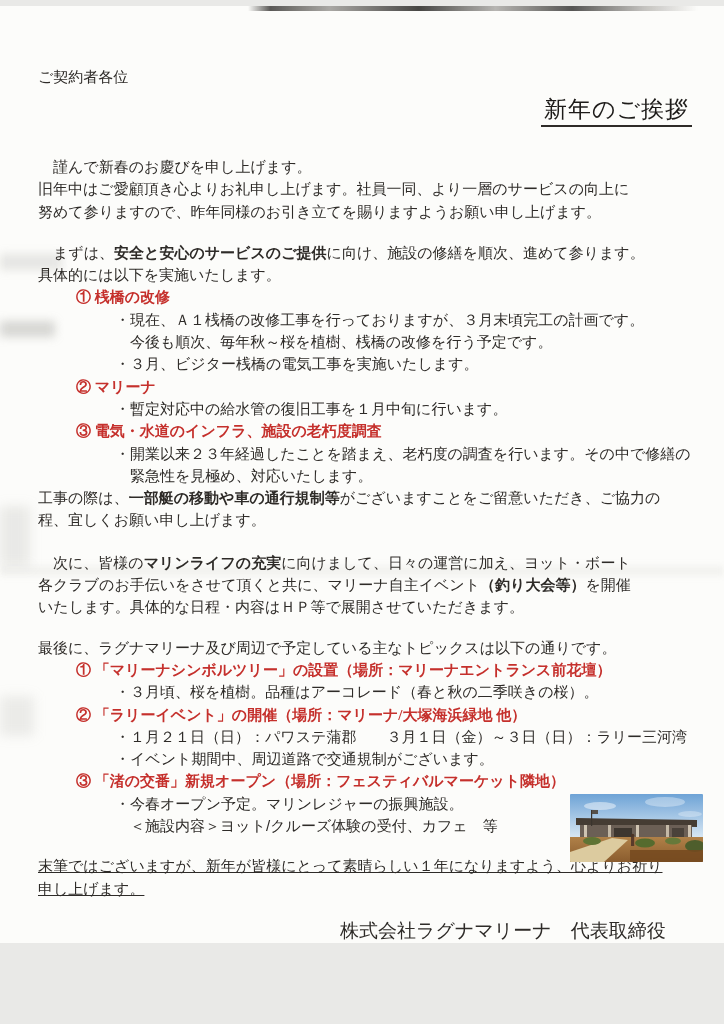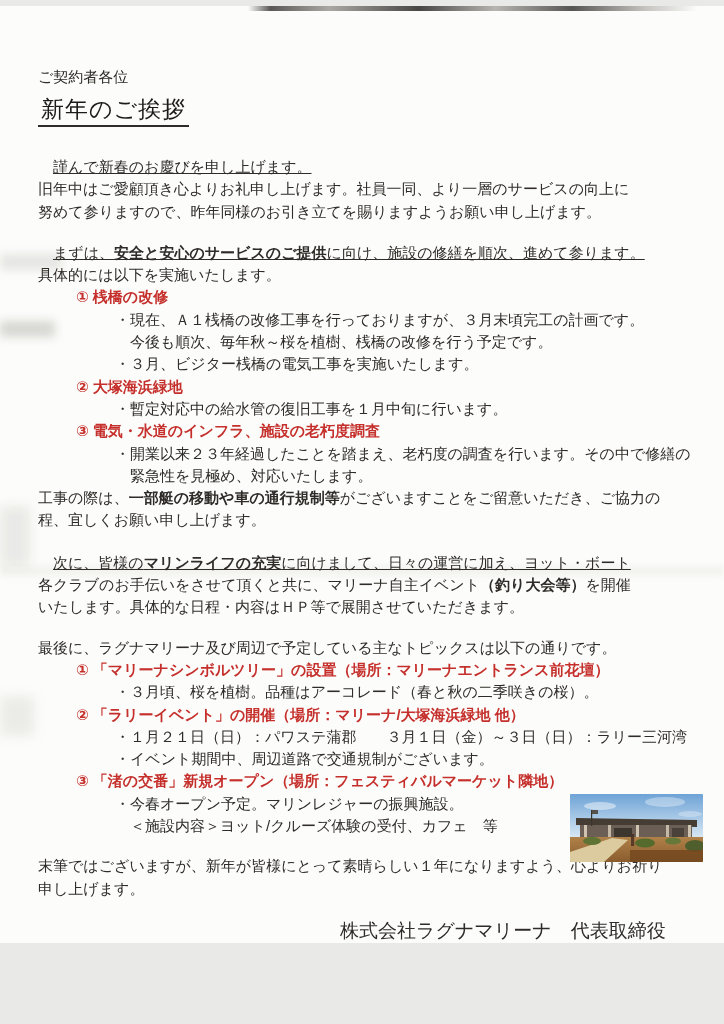--- a/index.html
+++ b/index.html
@@ -30,38 +30,38 @@
   .smudge{position:absolute;pointer-events:none;}
   .smudge.a{left:0;top:248px;width:62px;height:16px;background:rgba(150,148,144,.22);filter:blur(5px);}
   .smudge.b{left:0;top:315px;width:55px;height:16px;background:rgba(130,128,124,.30);filter:blur(5px);}
   .smudge.c{left:0;top:500px;width:30px;height:60px;background:rgba(150,148,144,.18);filter:blur(6px);}
   .smudge.d{left:0;top:560px;width:724px;height:10px;background:rgba(185,182,177,.14);filter:blur(3px);}
   .smudge.e{left:0;top:690px;width:34px;height:40px;background:rgba(150,148,144,.16);filter:blur(6px);}
 
   
   .content{position:relative;padding:0 32px 0 38px;}
   .line{font-size:15px;line-height:22.3px;white-space:pre-wrap;}
-  .ind{padding-left:15px;text-decoration:underline;}
+  .ind{padding-left:15px;}
   .num{padding-left:38px;}
   .bul{padding-left:77px;}
   .cont{padding-left:92px;}
   b{font-weight:bold;}
-  .red{color:#c5302c;font-weight:bold;}
+  .red{color:#c5302c;font-weight:bold;font-family:Liberation Serif, serif;}
 
   .recipient{margin:60px 0 0 0;font-size:15px;line-height:22px;}
-  .title-wrap{text-align:left;margin-top:6px;}
+  .title-wrap{text-align:right;margin-top:6px;}
   .title{
     display:inline-block;font-size:23px;line-height:30px;color:#1d1b19;
     border-bottom:2px solid #2e2b28;padding:0 3px 1px 3px;letter-spacing:1px;
   }
   .intro{margin-top:29px;}
   .maintenance{margin-top:19px;}
   .marinelife{margin-top:20px;}
   .topics{margin-top:18px;}
-  .closing{margin-top:18px;}
+  .closing{margin-top:18px;text-decoration:underline;}
   .signature{margin-top:20px;font-size:19px;line-height:22px;padding-left:302px;white-space:pre-wrap;}
 
   
   .photo{
     position:absolute;left:570px;top:788px;width:133px;height:68px;
     overflow:hidden;border-radius:1px;
   }
   .photo svg{display:block;width:100%;height:100%;}
 </style>
 </head>
@@ -91,21 +91,21 @@
       <div class="line">努めて参りますので、昨年同様のお引き立てを賜りますようお願い申し上げます。</div>
     </div>
 
     <div class="maintenance">
       <div class="line ind"><span>まずは、</span><b>安全と安心のサービスのご提供</b><span>に向け、施設の修繕を順次、進めて参ります。</span></div>
       <div class="line">具体的には以下を実施いたします。</div>
       <div class="line num red">① 桟橋の改修</div>
       <div class="line bul">・現在、Ａ１桟橋の改修工事を行っておりますが、３月末頃完工の計画です。</div>
       <div class="line cont">今後も順次、毎年秋～桜を植樹、桟橋の改修を行う予定です。</div>
       <div class="line bul">・３月、ビジター桟橋の電気工事を実施いたします。</div>
-      <div class="line num red">② 大塚海浜緑地</div>
+      <div class="line num red">② マリーナ</div>
       <div class="line bul">・暫定対応中の給水管の復旧工事を１月中旬に行います。</div>
       <div class="line num red">③ 電気・水道のインフラ、施設の老朽度調査</div>
       <div class="line bul">・開業以来２３年経過したことを踏まえ、老朽度の調査を行います。その中で修繕の</div>
       <div class="line cont">緊急性を見極め、対応いたします。</div>
       <div class="line"><span>工事の際は、</span><b>一部艇の移動や車の通行規制等</b><span>がございますことをご留意いただき、ご協力の</span></div>
       <div class="line">程、宜しくお願い申し上げます。</div>
     </div>
 
     <div class="marinelife">
       <div class="line ind"><span>次に、皆様の</span><b>マリンライフの充実</b><span>に向けまして、日々の運営に加え、ヨット・ボート</span></div>

